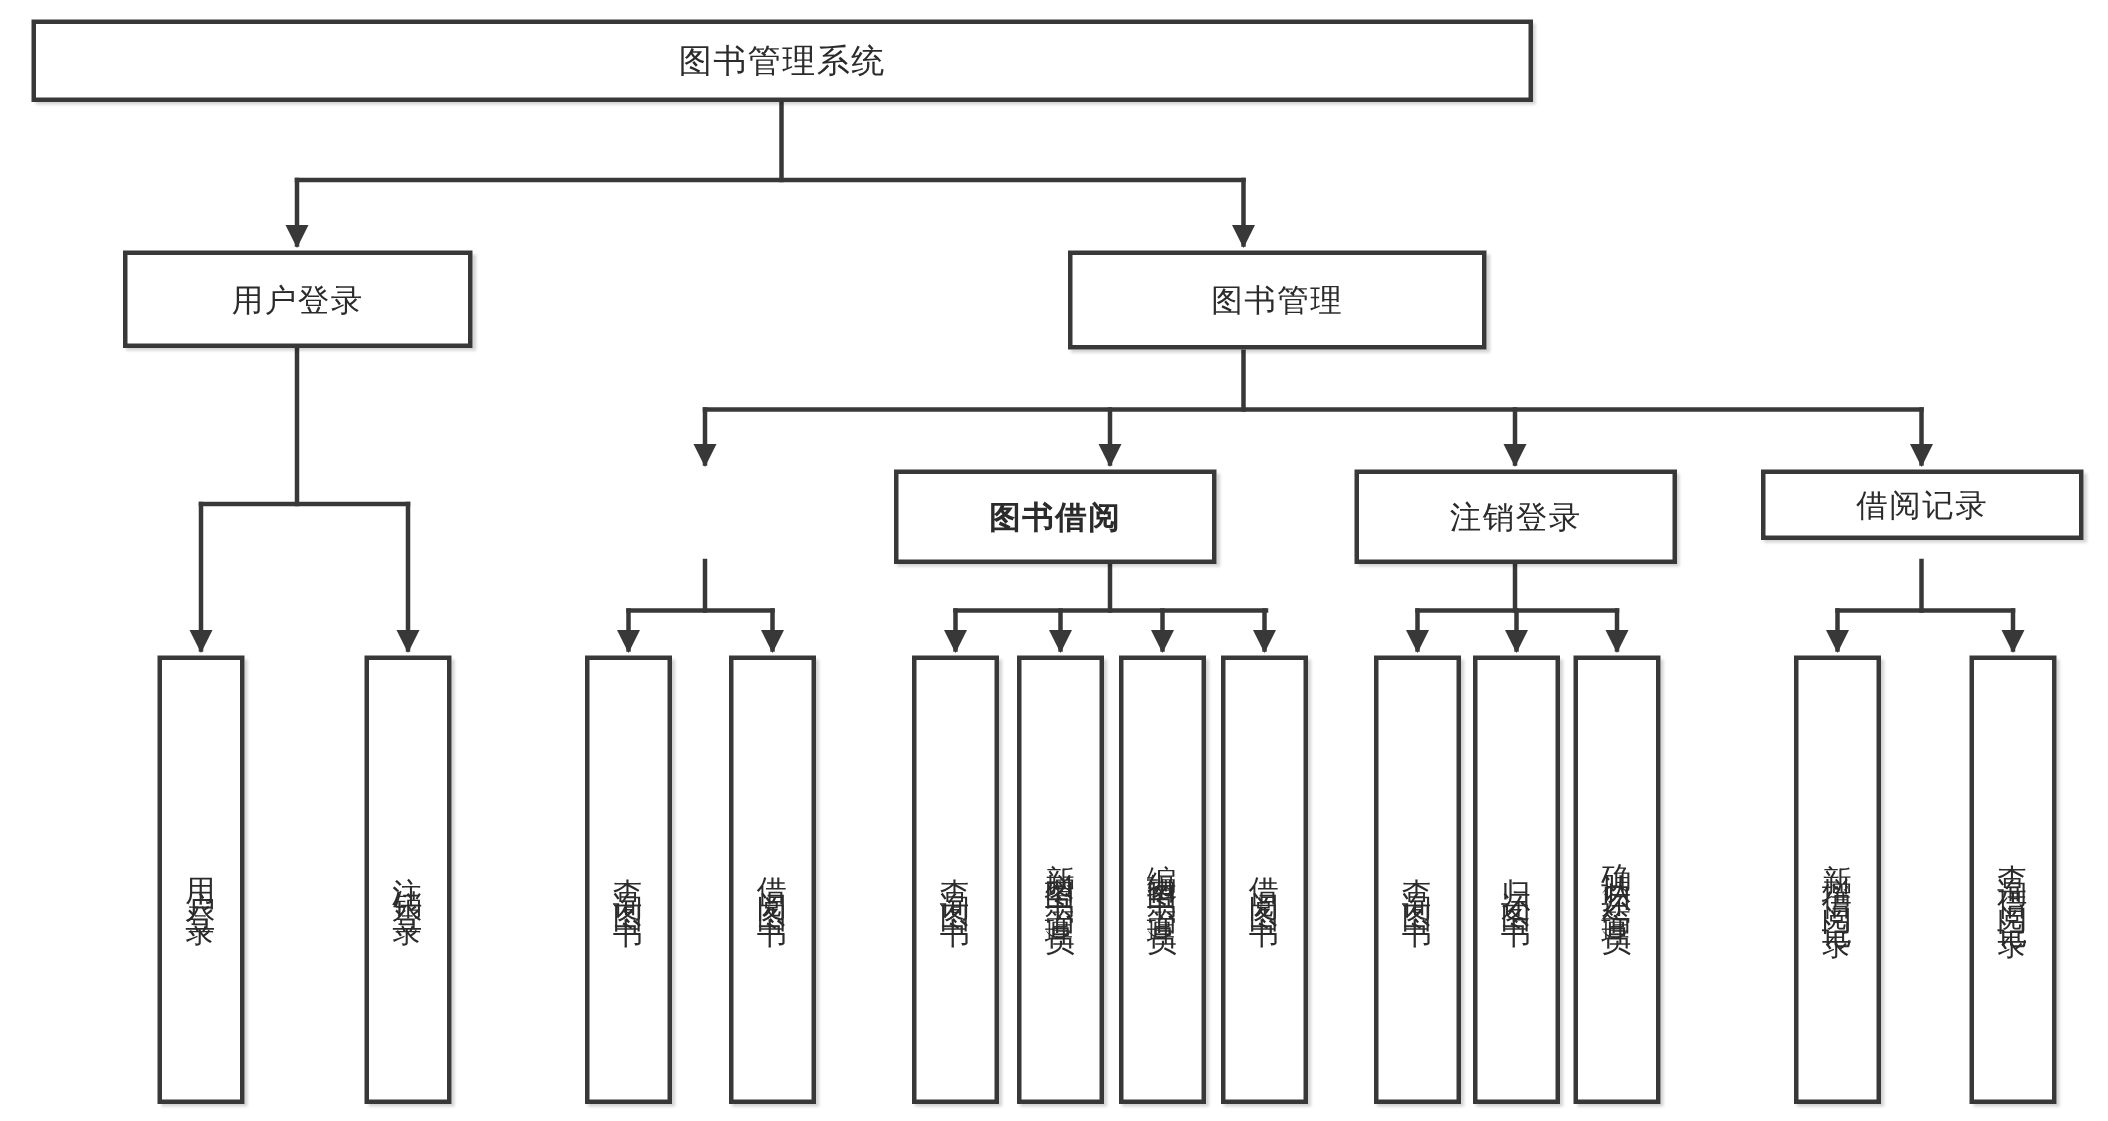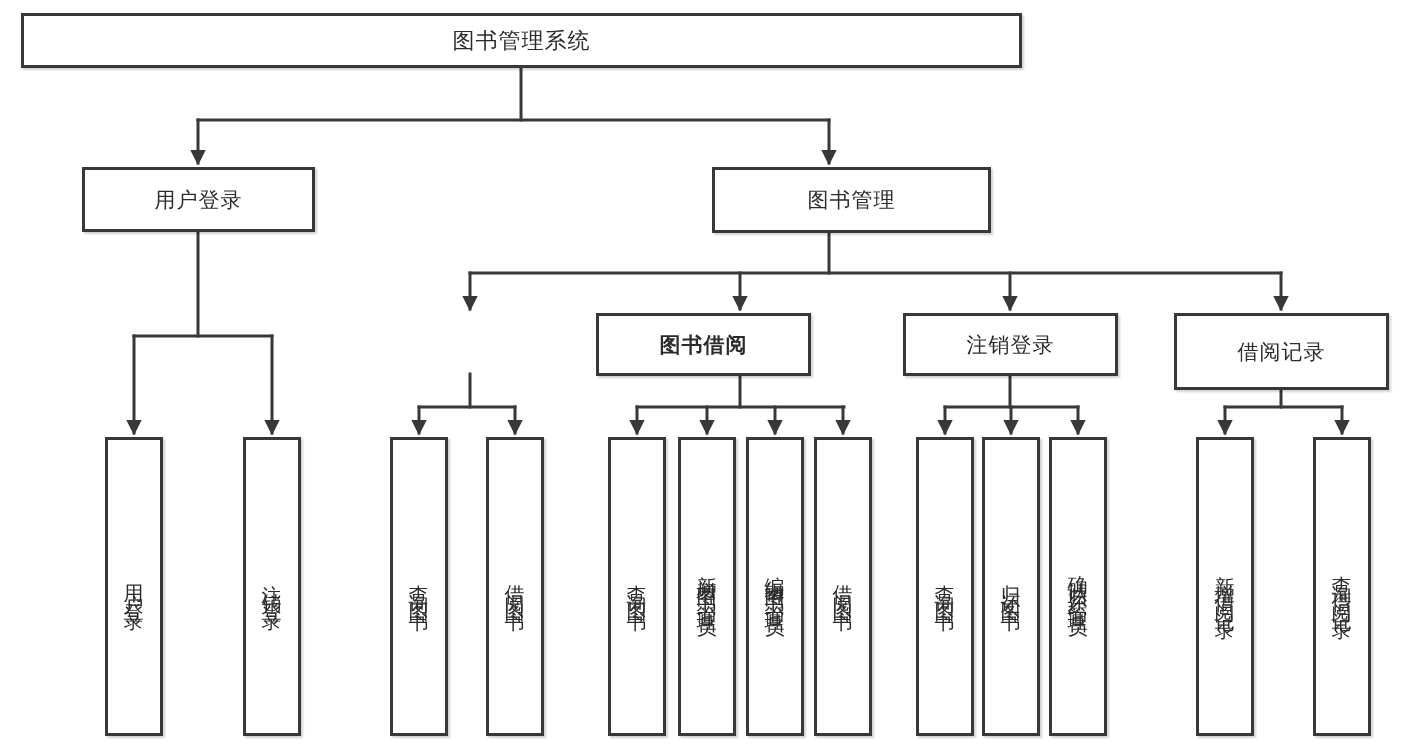--- a/index.html
+++ b/index.html
@@ -124,21 +124,21 @@
   <div class="box" style="left:712px; top:167px; width:279px; height:66px;">
     <span class="hlabel">图书管理</span>
   </div>
 
   <div class="box" style="left:596px; top:313px; width:215px; height:63px;font-weight:bold;">
     <span class="hlabel">图书借阅</span>
   </div>
   <div class="box" style="left:903px; top:313px; width:215px; height:63px;">
     <span class="hlabel">注销登录</span>
   </div>
-  <div class="box" style="left:1174px; top:313px; width:215px; height:77px;">
+  <div class="box" style="left:1174px; top:313px; width:215px; height:47px;">
     <span class="hlabel">借阅记录</span>
   </div>
 
   <div class="box" style="left:105px; top:437px; width:58px; height:299px;">
     <span class="vlabel">用户登录</span>
   </div>
   <div class="box" style="left:243px; top:437px; width:58px; height:299px;">
     <span class="vlabel">注销登录</span>
   </div>
 

